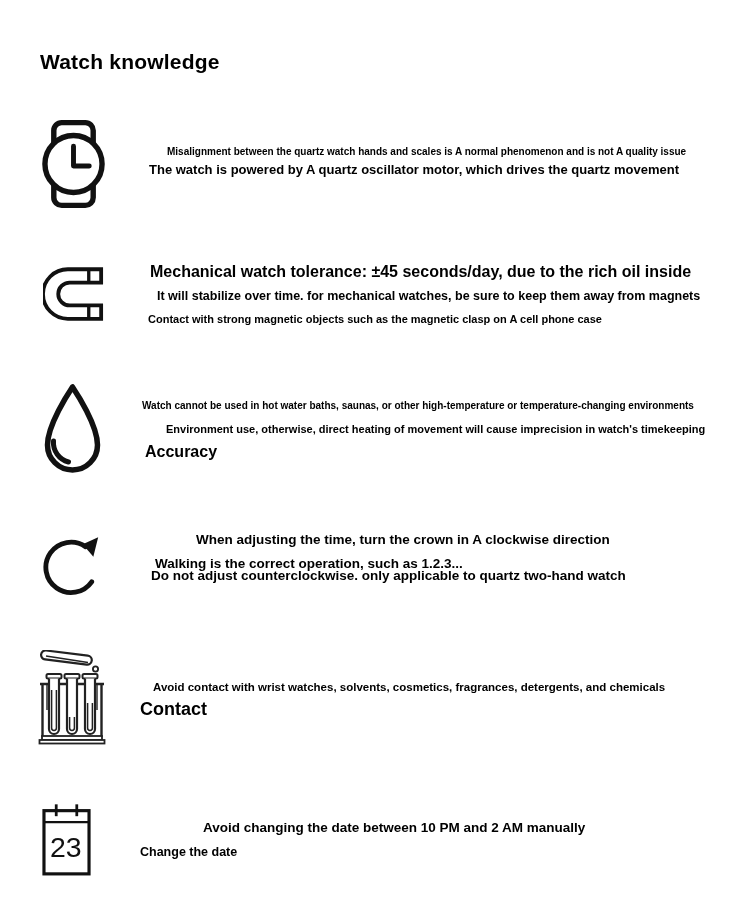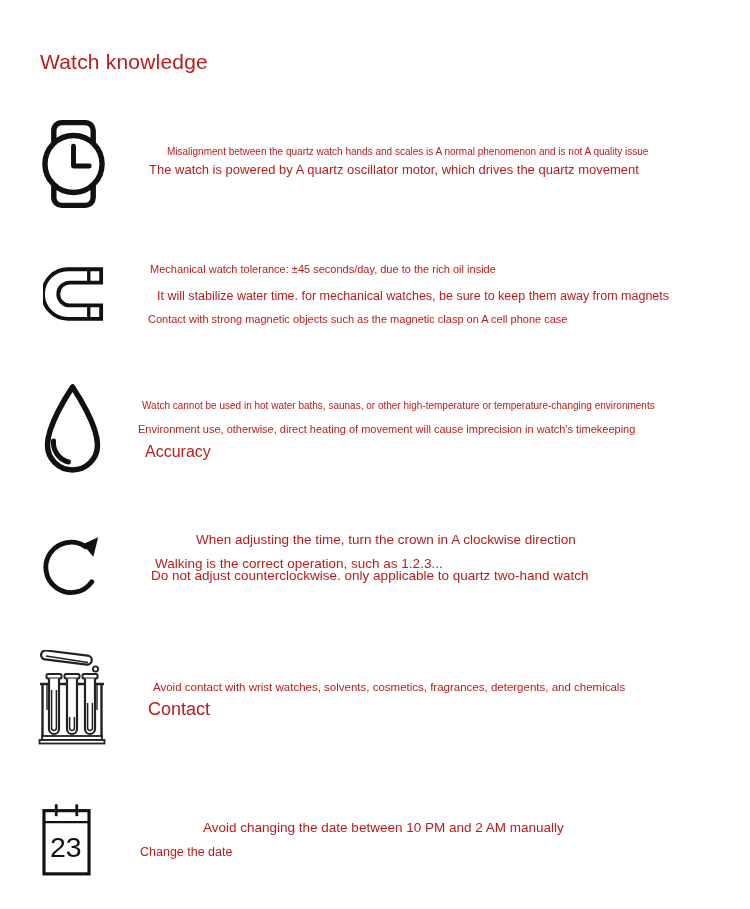--- a/index.html
+++ b/index.html
@@ -5,44 +5,44 @@
   html, body { margin: 0; padding: 0; }
   body {
     width: 750px; height: 909px;
     background: #ffffff;
     position: relative;
     overflow: hidden;
     font-family: "Liberation Sans", sans-serif;
   }
   .line {
     position: absolute;
-    font-weight: 400;
-    color: #b91c1c;
+    font-weight: 700;
+    color: #000000;
     white-space: nowrap;
     line-height: 1.15;
   }
   .title    { left: 40px;  top: 36px;  font-size: 21px; letter-spacing: 0.2px; }
 
   .s1l1 { left: 167px; top: 146px; font-size: 10px;   }
   .s1l2 { left: 149px; top: 163px; font-size: 13px;   }
 
-  .s2l1 { left: 150px; top: 263px; font-size: 11px; }
+  .s2l1 { left: 150px; top: 263px; font-size: 16px; }
   .s2l2 { left: 157px; top: 289px; font-size: 12.5px; }
   .s2l3 { left: 148px; top: 313px; font-size: 11px;   }
 
   .s3l1 { left: 142px; top: 400px; font-size: 10px;   }
-  .s3l2 { left: 138px; top: 423px; font-size: 11px;   }
+  .s3l2 { left: 166px; top: 423px; font-size: 11px;   }
   .s3l3 { left: 145px; top: 443px; font-size: 16px;   }
 
   .s4l1 { left: 196px; top: 532px; font-size: 13.5px; }
   .s4l2 { left: 155px; top: 556px; font-size: 13.5px; }
   .s4l3 { left: 151px; top: 568px; font-size: 13.5px; }
 
   .s5l1 { left: 153px; top: 681px; font-size: 11.5px; text-align: center; }
-  .s5l2 { left: 148px; top: 699px; font-size: 18px;   }
+  .s5l2 { left: 140px; top: 699px; font-size: 18px;   }
 
   .s6l1 { left: 203px; top: 820px; font-size: 13.5px; }
   .s6l2 { left: 140px; top: 845px; font-size: 12.5px; }
 
   .icon { position: absolute; }
   .icon-watch    { left: 41px; top: 119px; width: 65px; height: 90px; }
   .icon-magnet   { left: 43px; top: 267px; width: 61px; height: 54px; }
   .icon-drop     { left: 40px; top: 383px; width: 65px; height: 92px; }
   .icon-rotate   { left: 42px; top: 527px; width: 62px; height: 73px; }
   .icon-tubes    { left: 38px; top: 650px; width: 68px; height: 95px; }
@@ -69,21 +69,21 @@
 
 <section>
   <div class="icon icon-magnet">
     <svg viewBox="0 0 64 56" xmlns="http://www.w3.org/2000/svg">
       <path d="M61 2 H26 A26 26 0 0 0 26 54 H61 V40 H28 A12 12 0 0 1 28 16 H61 Z" fill="#fff" stroke="#111" stroke-width="4" stroke-linejoin="miter"></path>
       <line x1="48" y1="2" x2="48" y2="16" stroke="#111" stroke-width="3.5"></line>
       <line x1="48" y1="40" x2="48" y2="54" stroke="#111" stroke-width="3.5"></line>
     </svg>
   </div>
   <div class="line s2l1">Mechanical watch tolerance: ±45 seconds/day, due to the rich oil inside</div>
-  <div class="line s2l2">It will stabilize water time. for mechanical watches, be sure to keep them away from magnets</div>
+  <div class="line s2l2">It will stabilize over time. for mechanical watches, be sure to keep them away from magnets</div>
   <div class="line s2l3">Contact with strong magnetic objects such as the magnetic clasp on A cell phone case</div>
 </section>
 
 <section>
   <div class="icon icon-drop">
     <svg viewBox="0 0 64 92" xmlns="http://www.w3.org/2000/svg">
       <path d="M32 4 C 28 10 7 42 7 62 A 25 25 0 0 0 57 62 C 57 42 36 10 32 4 Z" fill="#fff" stroke="#111" stroke-width="5.5" stroke-linejoin="round"></path>
       <path d="M13 58 A 20 20 0 0 0 28 79" fill="none" stroke="#111" stroke-width="5" stroke-linecap="round"></path>
     </svg>
   </div>

